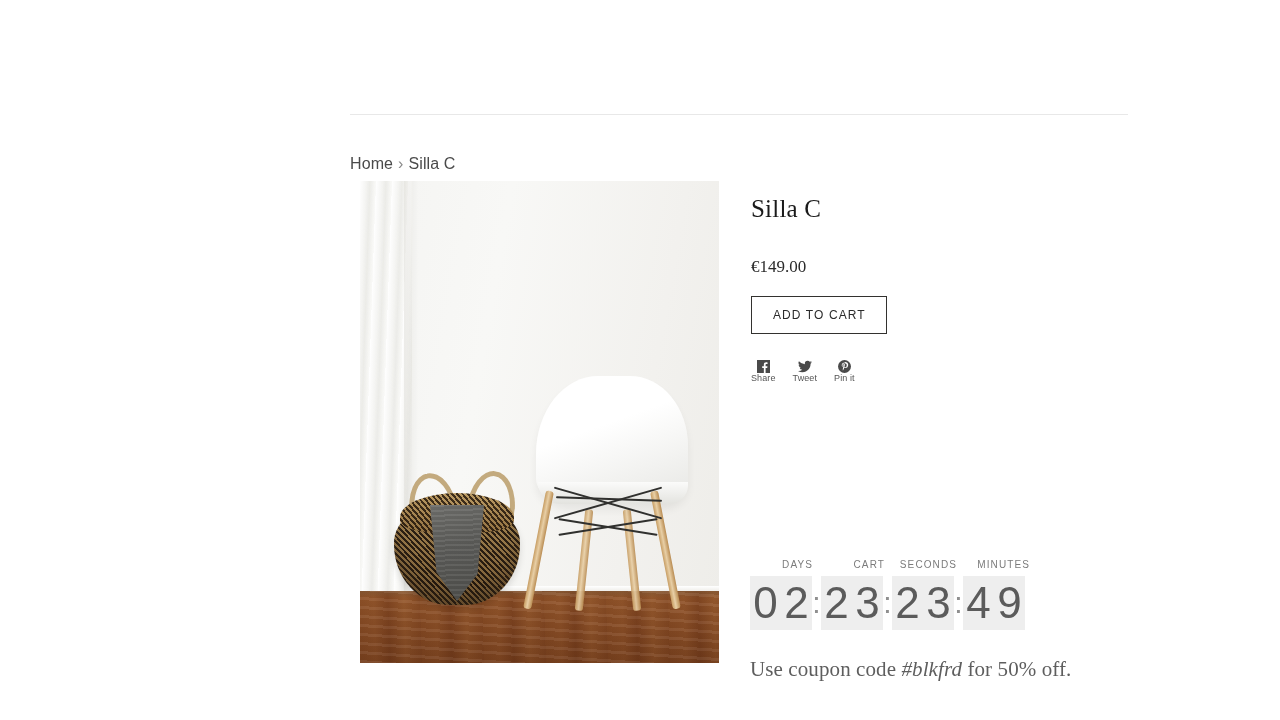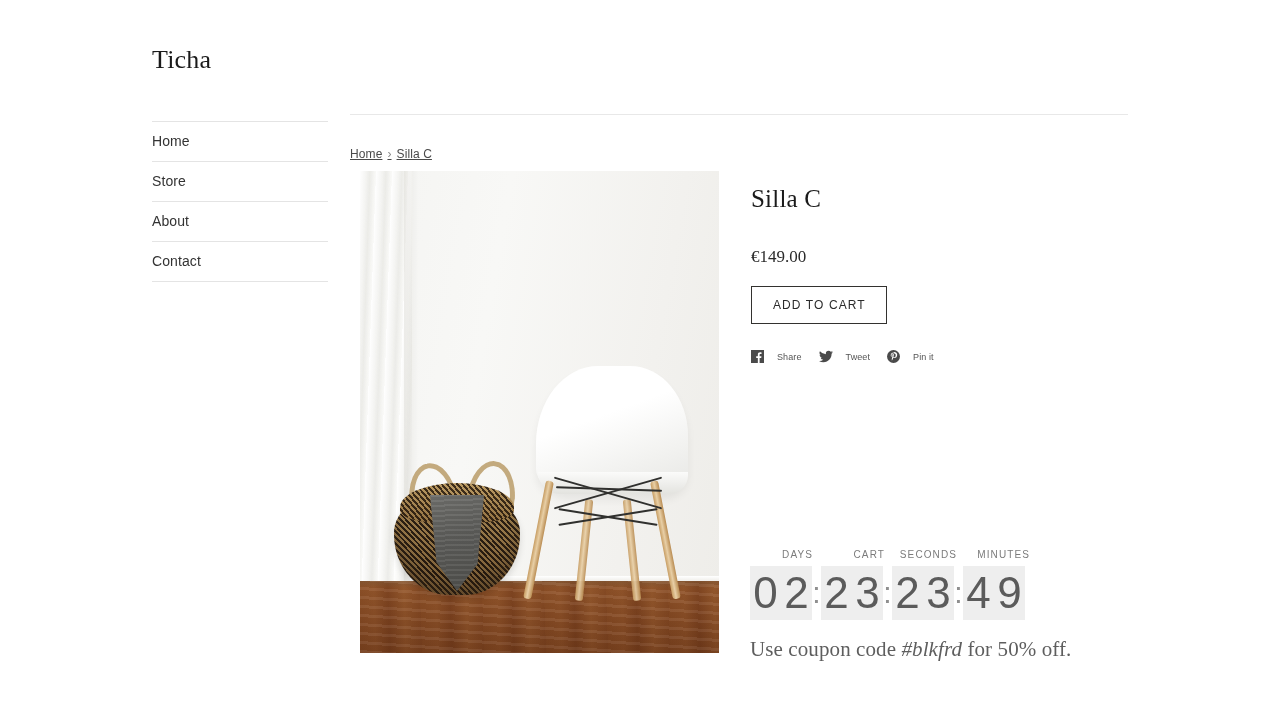--- a/index.html
+++ b/index.html
@@ -60,26 +60,25 @@
     left: 350px;
     top: 114px;
     width: 778px;
   }
   .top-rule {
     border-top: 1px solid #e8e8e8;
     width: 778px;
     height: 0;
   }
   .breadcrumb {
-    margin-top: 32px;
-    font-size: 12px;
+    margin-top: 42px;
+    font-size: 16px;
     line-height: 14px;
     color: #4a4a4a;
     letter-spacing: 0.1px;
-    text-decoration: underline;
   }
   .breadcrumb a {
     color: #4a4a4a;
     text-decoration: none;
   }
   .breadcrumb .sep {
     margin: 0 5px;
     color: #8a8a8a;
   }
   .breadcrumb .current {
@@ -268,27 +267,28 @@
   }
 
   .share-row {
     margin-top: 26px;
     display: flex;
     align-items: center;
     gap: 17px;
   }
   .share-btn {
     display: flex;
-    align-items: flex-end;
-    gap: 13px;
+    align-items: center;
+    gap: 0;
     text-decoration: none;
     color: #555555;
     font-size: 9px;
     line-height: 11px;
     letter-spacing: 0.1px;
+    flex-direction: column;
   }
   .share-btn svg { display:block; }
 
   
   .countdown {
     position: absolute;
     left: 400px;
     top: 378px;
     width: 380px;
   }
@@ -330,44 +330,34 @@
     width: 9px;
     display: flex;
     align-items: center;
     justify-content: center;
     font-size: 30px;
     line-height: 54px;
     color: #8f8f8f;
     font-family: "Liberation Sans", sans-serif;
   }
   .coupon {
-    margin-top: 16px;
+    margin-top: 26px;
     font-family: "Liberation Serif", serif;
     font-size: 21px;
     line-height: 26px;
     color: #5e5e5e;
     letter-spacing: 0.1px;
   }
   .coupon em { font-style: italic; }
 </style>
 </head>
 <body>
 
 <div class="page">
 
-  <div class="sidebar">
-    <div class="logo">Ticha</div>
-
-    <nav class="nav">
-      <a class="nav-item" href="#">Home</a>
-      <a class="nav-item" href="#">Store</a>
-      <a class="nav-item" href="#">About</a>
-      <a class="nav-item" href="#">Contact</a>
-    </nav>
-  </div>
 
   <div class="main">
 
     <div class="top-rule"></div>
 
     <div class="breadcrumb">
       <a href="#">Home</a><span class="sep">›</span><span class="current">Silla C</span>
     </div>
 
     <div class="product">

